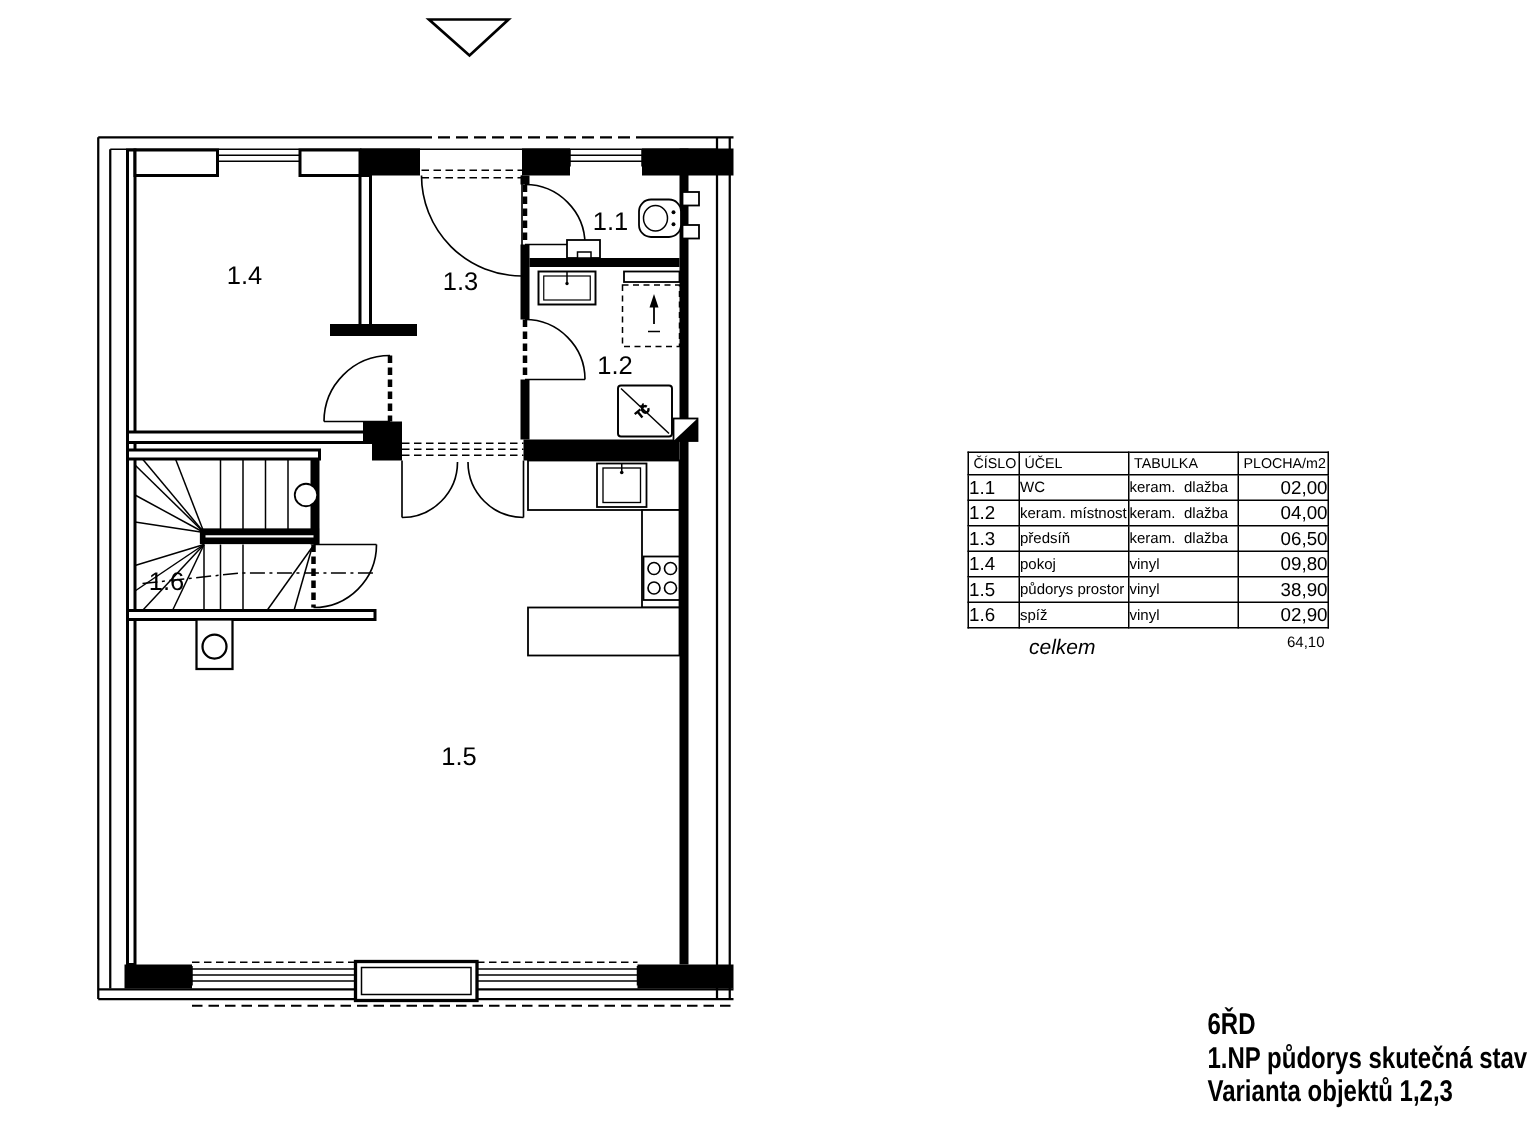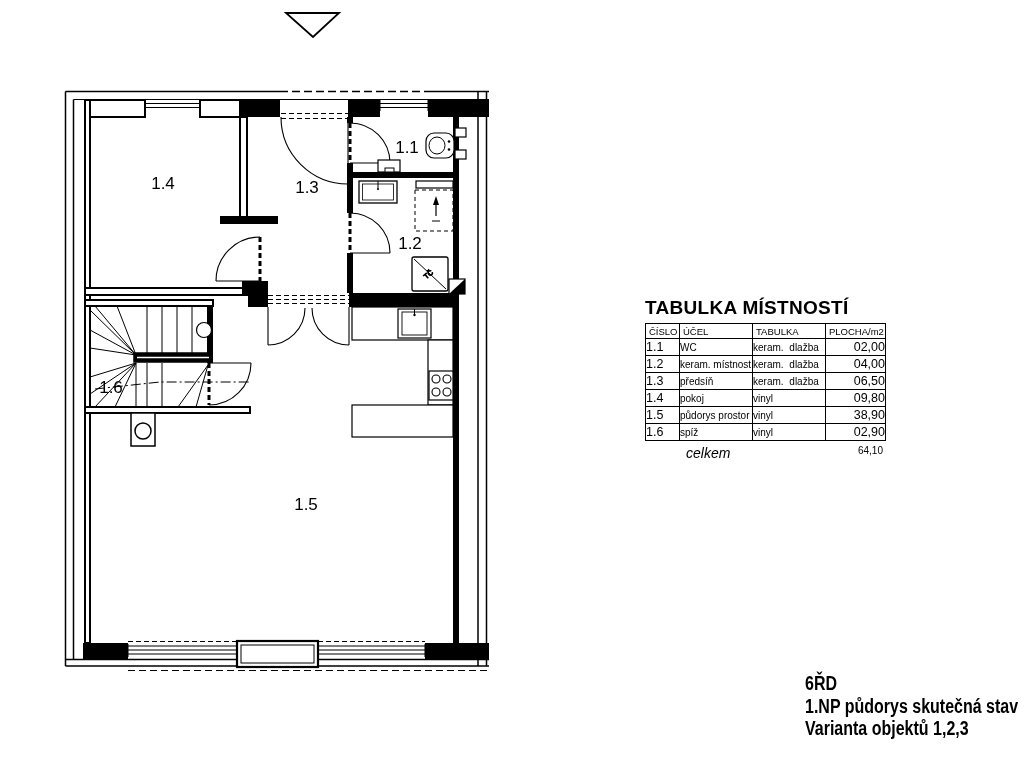--- a/index.html
+++ b/index.html
@@ -219,21 +219,20 @@
     <text class="room-label" x="163" y="189" text-anchor="middle">1.4</text>
     <text class="room-label" x="307" y="193" text-anchor="middle">1.3</text>
     <text class="room-label" x="407" y="153" text-anchor="middle">1.1</text>
     <text class="room-label" x="410" y="249" text-anchor="middle">1.2</text>
     <text class="room-label" x="111" y="393" text-anchor="middle">1.6</text>
     <text class="room-label" x="306" y="510" text-anchor="middle">1.5</text>
   </g>
 </svg>
 
 <div class="abs" id="table-wrap">
-  <div id="table-title">TABULKA MÍSTNOSTÍ</div>
   <table id="room-table">
     <thead>
       <tr>
         <th class="c-num">ČÍSLO</th>
         <th class="c-pur">ÚČEL</th>
         <th class="c-flr">TABULKA</th>
         <th class="c-area">PLOCHA/m2</th>
       </tr>
     </thead>
     <tbody>

